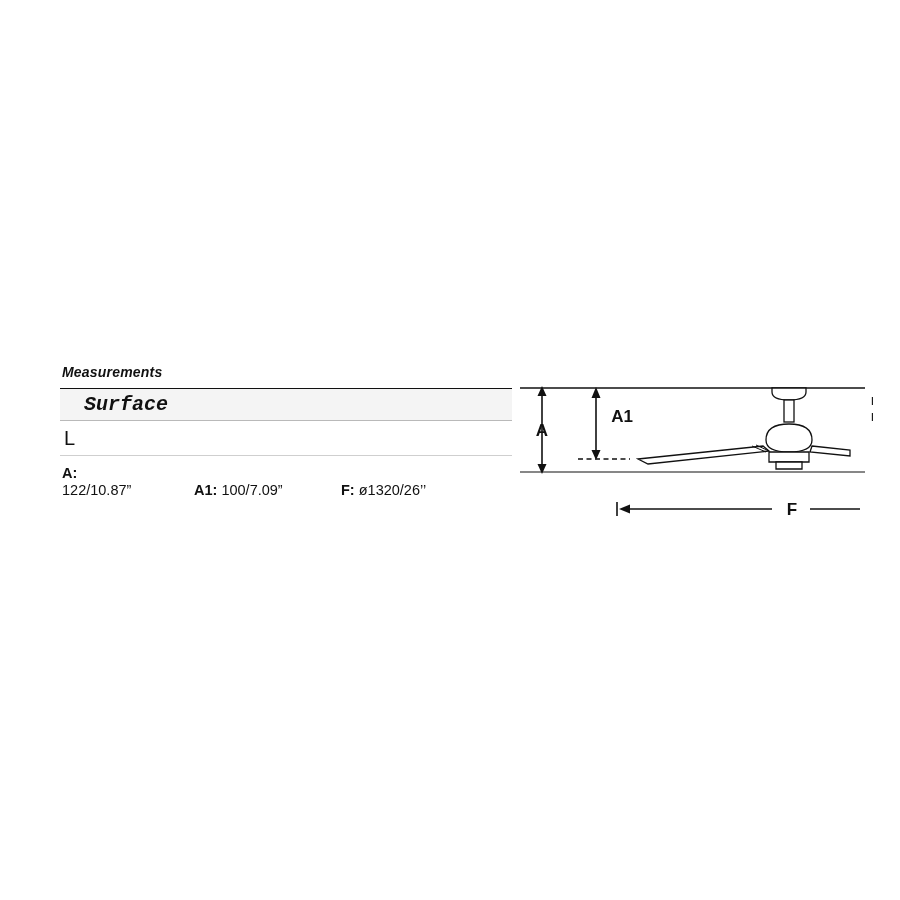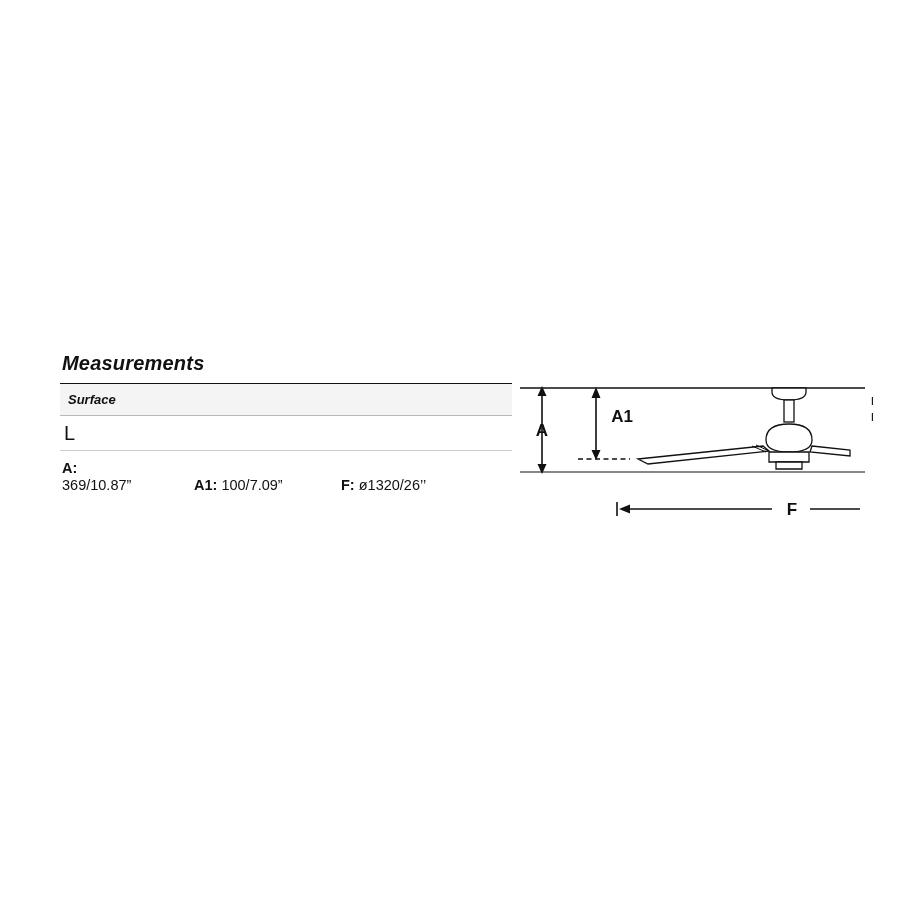--- a/index.html
+++ b/index.html
@@ -18,45 +18,46 @@
 
   
   .meas-block {
     position: absolute;
     left: 60px;
     top: 348px;
     width: 460px;
   }
 
   .meas-title {
-    font-size: 20px;
+    font-size: 14px;
     font-weight: bold;
     font-style: italic;
     letter-spacing: 0.2px;
-    margin: 4px 0 8px 2px;
+    margin: 16px 0 8px 2px;
   }
 
   .rule-top {
     border-top: 1.6px solid #111111;
     width: 452px;
   }
 
   .surface-row {
     background: #f4f4f4;
     height: 31px;
     width: 452px;
     display: flex;
     align-items: center;
     border-bottom: 1px solid #b9b9b9;
   }
   .surface-label {
-    font-size: 13px;
+    font-size: 20px;
     font-weight: bold;
     font-style: italic;
-    margin-left: 8px;
+    margin-left: 24px;
+    font-family: Liberation Mono, monospace;
   }
 
   .l-row {
     height: 34px;
     width: 452px;
     display: flex;
     align-items: center;
     border-bottom: 1px solid #cfcfcf;
   }
   .l-label {
@@ -124,21 +125,21 @@
     <span class="surface-label">Surface</span>
   </div>
 
   <div class="l-row">
     <span class="l-label">L</span>
   </div>
 
   <div class="dims-row">
     <span class="dim-a">
       <span class="k">A:</span>
-      <span class="v">369/10.87”</span>
+      <span class="v">122/10.87”</span>
     </span>
     <span class="dim-a1">
       <span class="k">A1:</span>
       <span class="v">100/7.09”</span>
     </span>
     <span class="dim-f">
       <span class="k">F:</span>
       <span class="v">ø1320/26’’</span>
     </span>
   </div>

